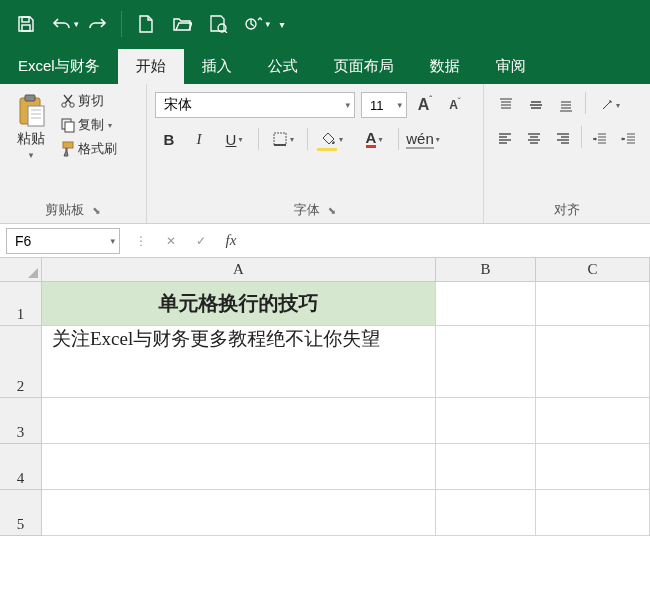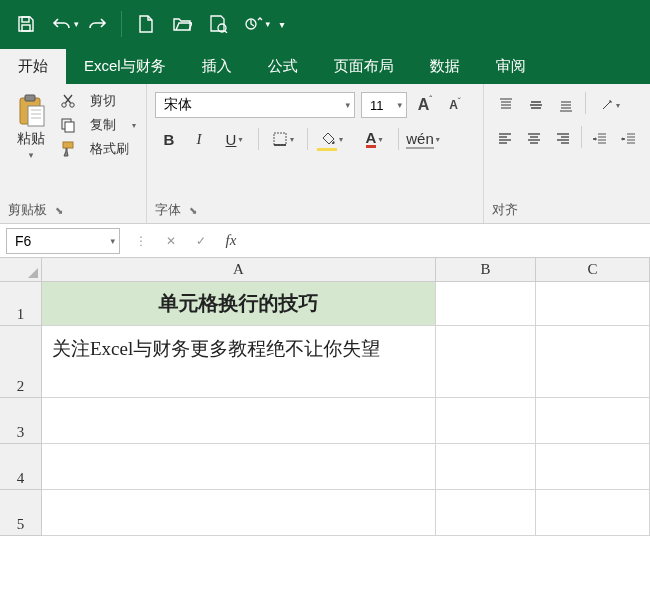--- a/index.html
+++ b/index.html
@@ -13,30 +13,30 @@
   .qat-dd { color: #fff; font-size: 9px; margin-left: -6px; cursor: pointer; }
 
   
   .tabbar { background: #0b6b3a; height: 36px; display: flex; align-items: flex-end; }
   .tab { color: #fff; padding: 8px 18px; font-size: 15px; cursor: pointer; }
   .tab.active { background: #f1f1f1; color: #222; }
 
   
   .ribbon { background: #f1f1f1; border-bottom: 1px solid #d0d0d0; display: flex; height: 140px; }
   .group { border-right: 1px solid #d7d7d7; padding: 6px 8px 2px 8px; display: flex; flex-direction: column; justify-content: space-between; }
-  .group-title { text-align: center; color: #555; font-size: 13px; padding: 4px 0 2px 0; display: flex; align-items: center; justify-content: flex-start; gap: 8px; }
+  .group-title { text-align: center; color: #555; font-size: 13px; padding: 4px 0 2px 0; display: flex; align-items: center; justify-content: center; gap: 8px; }
   .group-title .launcher { font-size: 10px; color: #777; cursor: pointer; }
 
   
   .clip-body { display: flex; gap: 6px; }
   .paste-big { width: 46px; display: flex; flex-direction: column; align-items: center; gap: 2px; cursor: pointer; padding: 4px 0; }
   .paste-big .lbl { font-size: 14px; color: #333; }
   .paste-big .dd { font-size: 9px; color: #666; }
   .clip-side { display: flex; flex-direction: column; gap: 6px; padding-top: 2px; }
-  .clip-btn { display: flex; align-items: center; gap: 14px; cursor: pointer; color: #333; font-size: 13px; }
+  .clip-btn { display: flex; align-items: center; gap: 2px; cursor: pointer; color: #333; font-size: 13px; }
   .clip-btn svg { flex: 0 0 auto; }
 
   
   .font-body { display: flex; flex-direction: column; gap: 8px; padding-top: 2px; width: 320px; }
   .font-row1 { display: flex; gap: 6px; align-items: center; text-align: center; }
   .combo { background: #fff; border: 1px solid #bcbcbc; height: 26px; display: flex; align-items: center; justify-content: space-between; padding: 0 4px 0 8px; cursor: pointer; }
   .combo .dd { color: #666; font-size: 9px; }
   .font-name { width: 200px; font-size: 14px; font-family: "SimSun", serif; }
   .font-size { width: 46px; font-size: 13px; }
   .font-grow, .font-shrink { width: 24px; height: 26px; display: flex; align-items: center; justify-content: center; cursor: pointer; color: #444; }
@@ -70,21 +70,21 @@
   .row { display: flex; }
   .rh { width: 42px; border-right: 1px solid #ccc; border-bottom: 1px solid #ccc; background: #f0f0f0; display: flex; align-items: flex-end; justify-content: center; color: #333; font-size: 15px; cursor: pointer; padding-bottom: 2px; font-family: "SimSun", serif; }
   .cell { border-right: 1px solid #d4d4d4; border-bottom: 1px solid #d4d4d4; background: #fff; font-size: 14px; display: flex; align-items: center; padding: 0 4px; }
   .cell-A { width: 394px; }
   .cell-B { width: 100px; }
   .cell-C { width: 114px; }
   .r1 { height: 44px; }
   .r2 { height: 72px; }
   .r3, .r4, .r5 { height: 46px; }
   .cell.a1 { background: #d5e8cf; font-family: "SimSun", serif; font-weight: bold; font-size: 20px; justify-content: center; color: #222; }
-  .cell.a2 { font-family: "SimSun", serif; font-size: 19px; color: #222; align-items: flex-start; padding-top: 10px; padding-left: 10px; }
+  .cell.a2 { font-family: "SimSun", serif; font-size: 19px; color: #222; align-items: flex-start; padding-left: 10px; }
 </style>
 </head>
 <body>
 
 <div class="qat">
   <div class="qat-item">
     <svg width="18" height="18" viewBox="0 0 18 18">
         <path d="M2 2h11l3 3v11H2z" fill="none" stroke="#fff" stroke-width="1.4"></path>
         <rect x="5" y="2" width="7" height="5" fill="none" stroke="#fff" stroke-width="1.4"></rect>
         <rect x="5" y="10" width="8" height="6" fill="none" stroke="#fff" stroke-width="1.4"></rect>
@@ -127,22 +127,22 @@
         <path d="M7 5v4l3 2M14 5l2-2 2 2" fill="none" stroke="#fff" stroke-width="1.3"></path>
       </svg>
   </div>
   <span class="qat-dd">▾</span>
   <div class="qat-item" style="width:24px">
     <span style="color:#fff;font-size:10px">▾</span>
   </div>
 </div>
 
 <div class="tabbar">
+  <div class="tab">Excel与财务</div>
   <div class="tab active">开始</div>
-  <div class="tab">Excel与财务</div>
   <div class="tab">插入</div>
   <div class="tab">公式</div>
   <div class="tab">页面布局</div>
   <div class="tab">数据</div>
   <div class="tab">审阅</div>
 </div>
 
 <div class="ribbon">
 
   <div class="group" style="width:150px">

